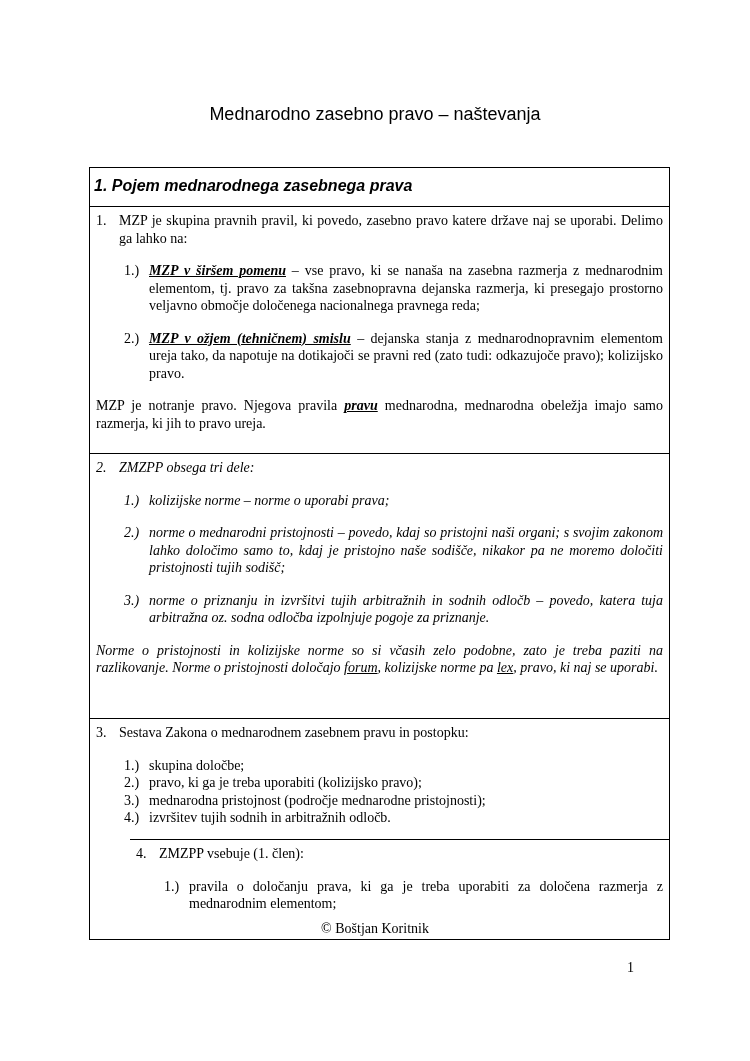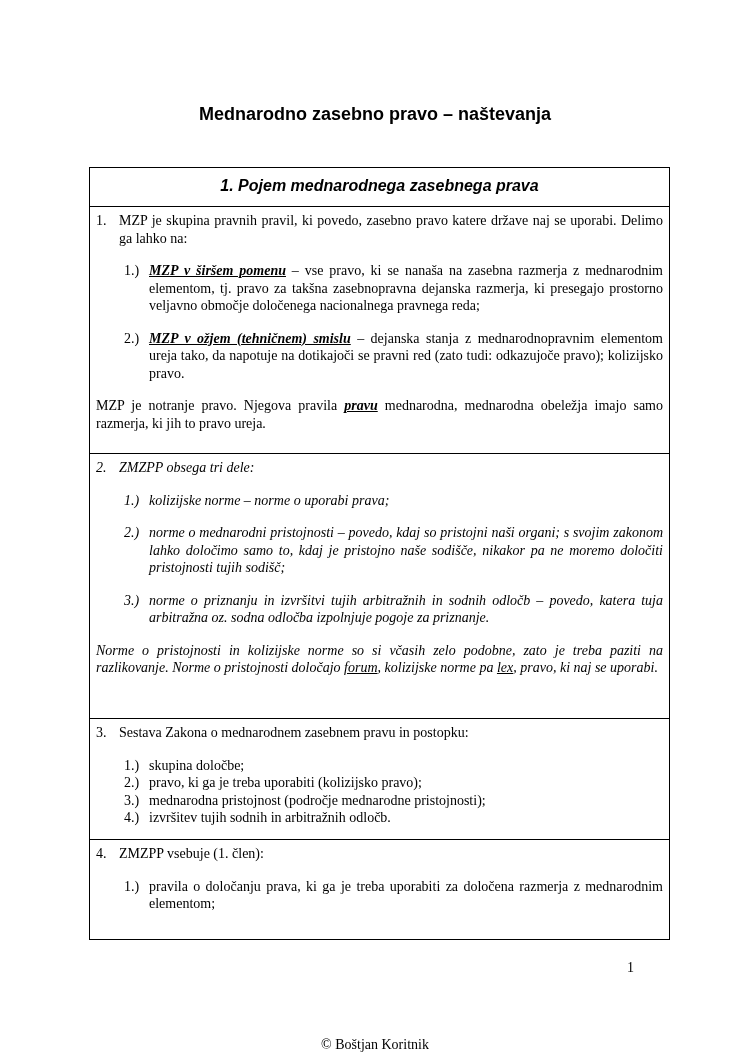--- a/index.html
+++ b/index.html
@@ -15,71 +15,71 @@
     overflow: hidden;
   }
   .doc-title {
     position: absolute;
     top: 103px;
     left: 0;
     width: 100%;
     margin: 0;
     text-align: center;
     font-family: "Liberation Sans", sans-serif;
-    font-weight: bold;
+    font-weight: normal;
     font-size: 18px;
     line-height: 22px;
   }
   .box {
     position: absolute;
     left: 89px;
     top: 167px;
     width: 581px;
     box-sizing: border-box;
     border: 1.5px solid #000000;
   }
   .box-header {
     box-sizing: border-box;
     min-height: 39px;
     padding: 8px 4px 8px 4px;
     border-bottom: 1.5px solid #000000;
-    text-align: center;
+    text-align: left;
     font-family: "Liberation Sans", sans-serif;
     font-weight: bold;
     font-style: italic;
     font-size: 16px;
     line-height: 20px;
   }
   .section {
     box-sizing: border-box;
     padding: 5px 6px 6px 6px;
   }
   .section + .section { border-top: 1.5px solid #000000; }
   .sec-1 { min-height: 246px; }
   .sec-2 { min-height: 265px; font-style: italic; }
   .sec-3 { min-height: 121px; }
-  .sec-4 { min-height: 100px; }
+  .sec-4 { min-height: 100px; margin-left: 40px; }
   .blk { text-align: justify; }
   .blk.sb { margin-top: 15px; }
   .blk.num { padding-left: 23px; text-indent: -23px; }
   .blk.num > .marker { display: inline-block; width: 23px; text-indent: 0; }
   .blk.li { margin-left: 28px; padding-left: 25px; text-indent: -25px; }
   .blk.li > .marker { display: inline-block; width: 25px; text-indent: 0; }
   .run-biu { font-weight: bold; font-style: italic; text-decoration: underline; }
   .run-u { text-decoration: underline; }
   .page-number {
     position: absolute;
     top: 959px;
     left: 0;
     right: 116px;
     text-align: right;
   }
   .footer-credit {
     position: absolute;
-    top: 1036px;
+    top: 920px;
     left: 0;
     width: 100%;
     text-align: center;
   }
 </style>
 </head>
 <body>
 
 <div class="page">
 

